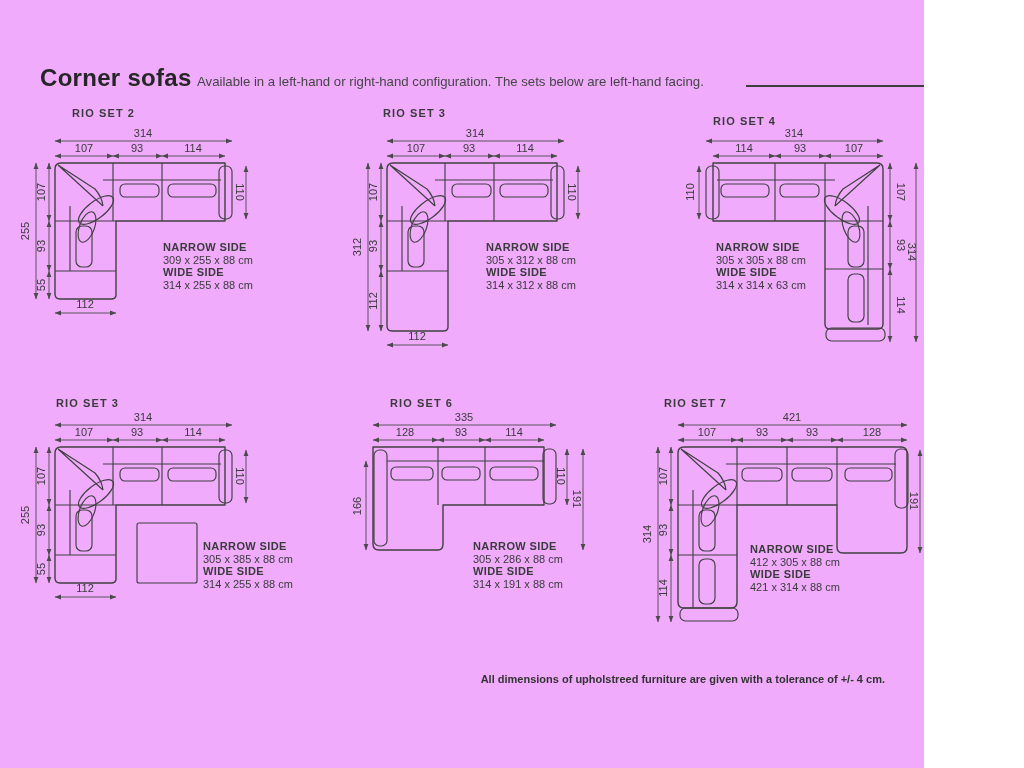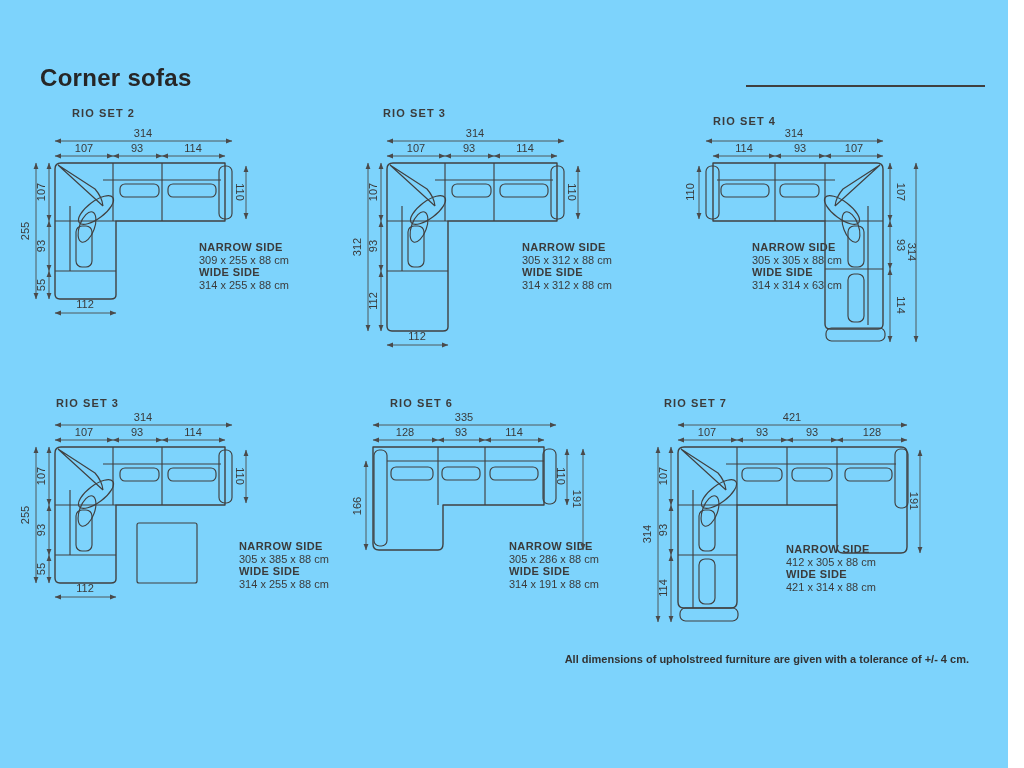--- a/index.html
+++ b/index.html
@@ -1,36 +1,37 @@
 <!DOCTYPE html>
 <html><head>
 <meta charset="utf-8">
 <style>
   html,body{margin:0;padding:0;background:#fff;}
-  #stage{position:relative;width:1008px;height:768px;background:#7dd3fc;overflow:hidden;
+  #stage{position:relative;width:924px;height:768px;background:#f0abfc;overflow:hidden;
          font-family:"Liberation Sans",sans-serif;}
   .title{position:absolute;font:800 24px "Liberation Sans",sans-serif;color:#262626;letter-spacing:.3px;white-space:nowrap;}
   .subtitle{position:absolute;font:400 13.2px "Liberation Sans",sans-serif;color:#454545;white-space:nowrap;}
   .rule{position:absolute;background:#3f3f3f;}
   .lbl{position:absolute;font:600 11px/1 "Liberation Sans",sans-serif;letter-spacing:1.1px;color:#3b3b3b;white-space:nowrap;}
-  .spec{position:absolute;font:400 11px/12.6px "Liberation Sans",sans-serif;color:#3b3b3b;white-space:nowrap;margin-left:36px;}
+  .spec{position:absolute;font:400 11px/12.6px "Liberation Sans",sans-serif;color:#3b3b3b;white-space:nowrap;}
   .spec .b{font-weight:700;letter-spacing:.4px;}
-  .footer{position:absolute;font:700 11px "Liberation Sans",sans-serif;color:#333;white-space:nowrap;}
+  .footer{position:absolute;font:700 11px "Liberation Sans",sans-serif;color:#333;white-space:nowrap;margin-top:20px;}
   svg.draw{position:absolute;left:0;top:0;}
   svg text{font-family:"Liberation Sans",sans-serif;font-size:11px;fill:#3a3a3a;text-anchor:middle;}
   .ol{fill:none;stroke:#404040;stroke-width:1.4;stroke-linejoin:round;}
   .in{fill:none;stroke:#404040;stroke-width:1.15;stroke-linejoin:round;}
   .dm{stroke:#4a4a4a;stroke-width:.9;fill:none;}
 </style>
 </head>
 <body>
 
 <div id="stage">
 
   <div class="title" style="left:40px;top:64px">Corner sofas</div>
+  <div class="subtitle" style="left:197px;top:74px">Available in a left-hand or right-hand configuration. The sets below are left-hand facing.</div>
   <div class="rule" style="left:746px;top:85px;width:239px;height:2px"></div>
 
   <div class="lbl" style="left:72px;top:108px">RIO SET 2</div>
   <div class="lbl" style="left:383px;top:108px">RIO SET 3</div>
   <div class="lbl" style="left:713px;top:116px">RIO SET 4</div>
   <div class="lbl" style="left:56px;top:398px">RIO SET 3</div>
   <div class="lbl" style="left:390px;top:398px">RIO SET 6</div>
   <div class="lbl" style="left:664px;top:398px">RIO SET 7</div>
 
   <div class="spec" style="left:163px;top:241px">

